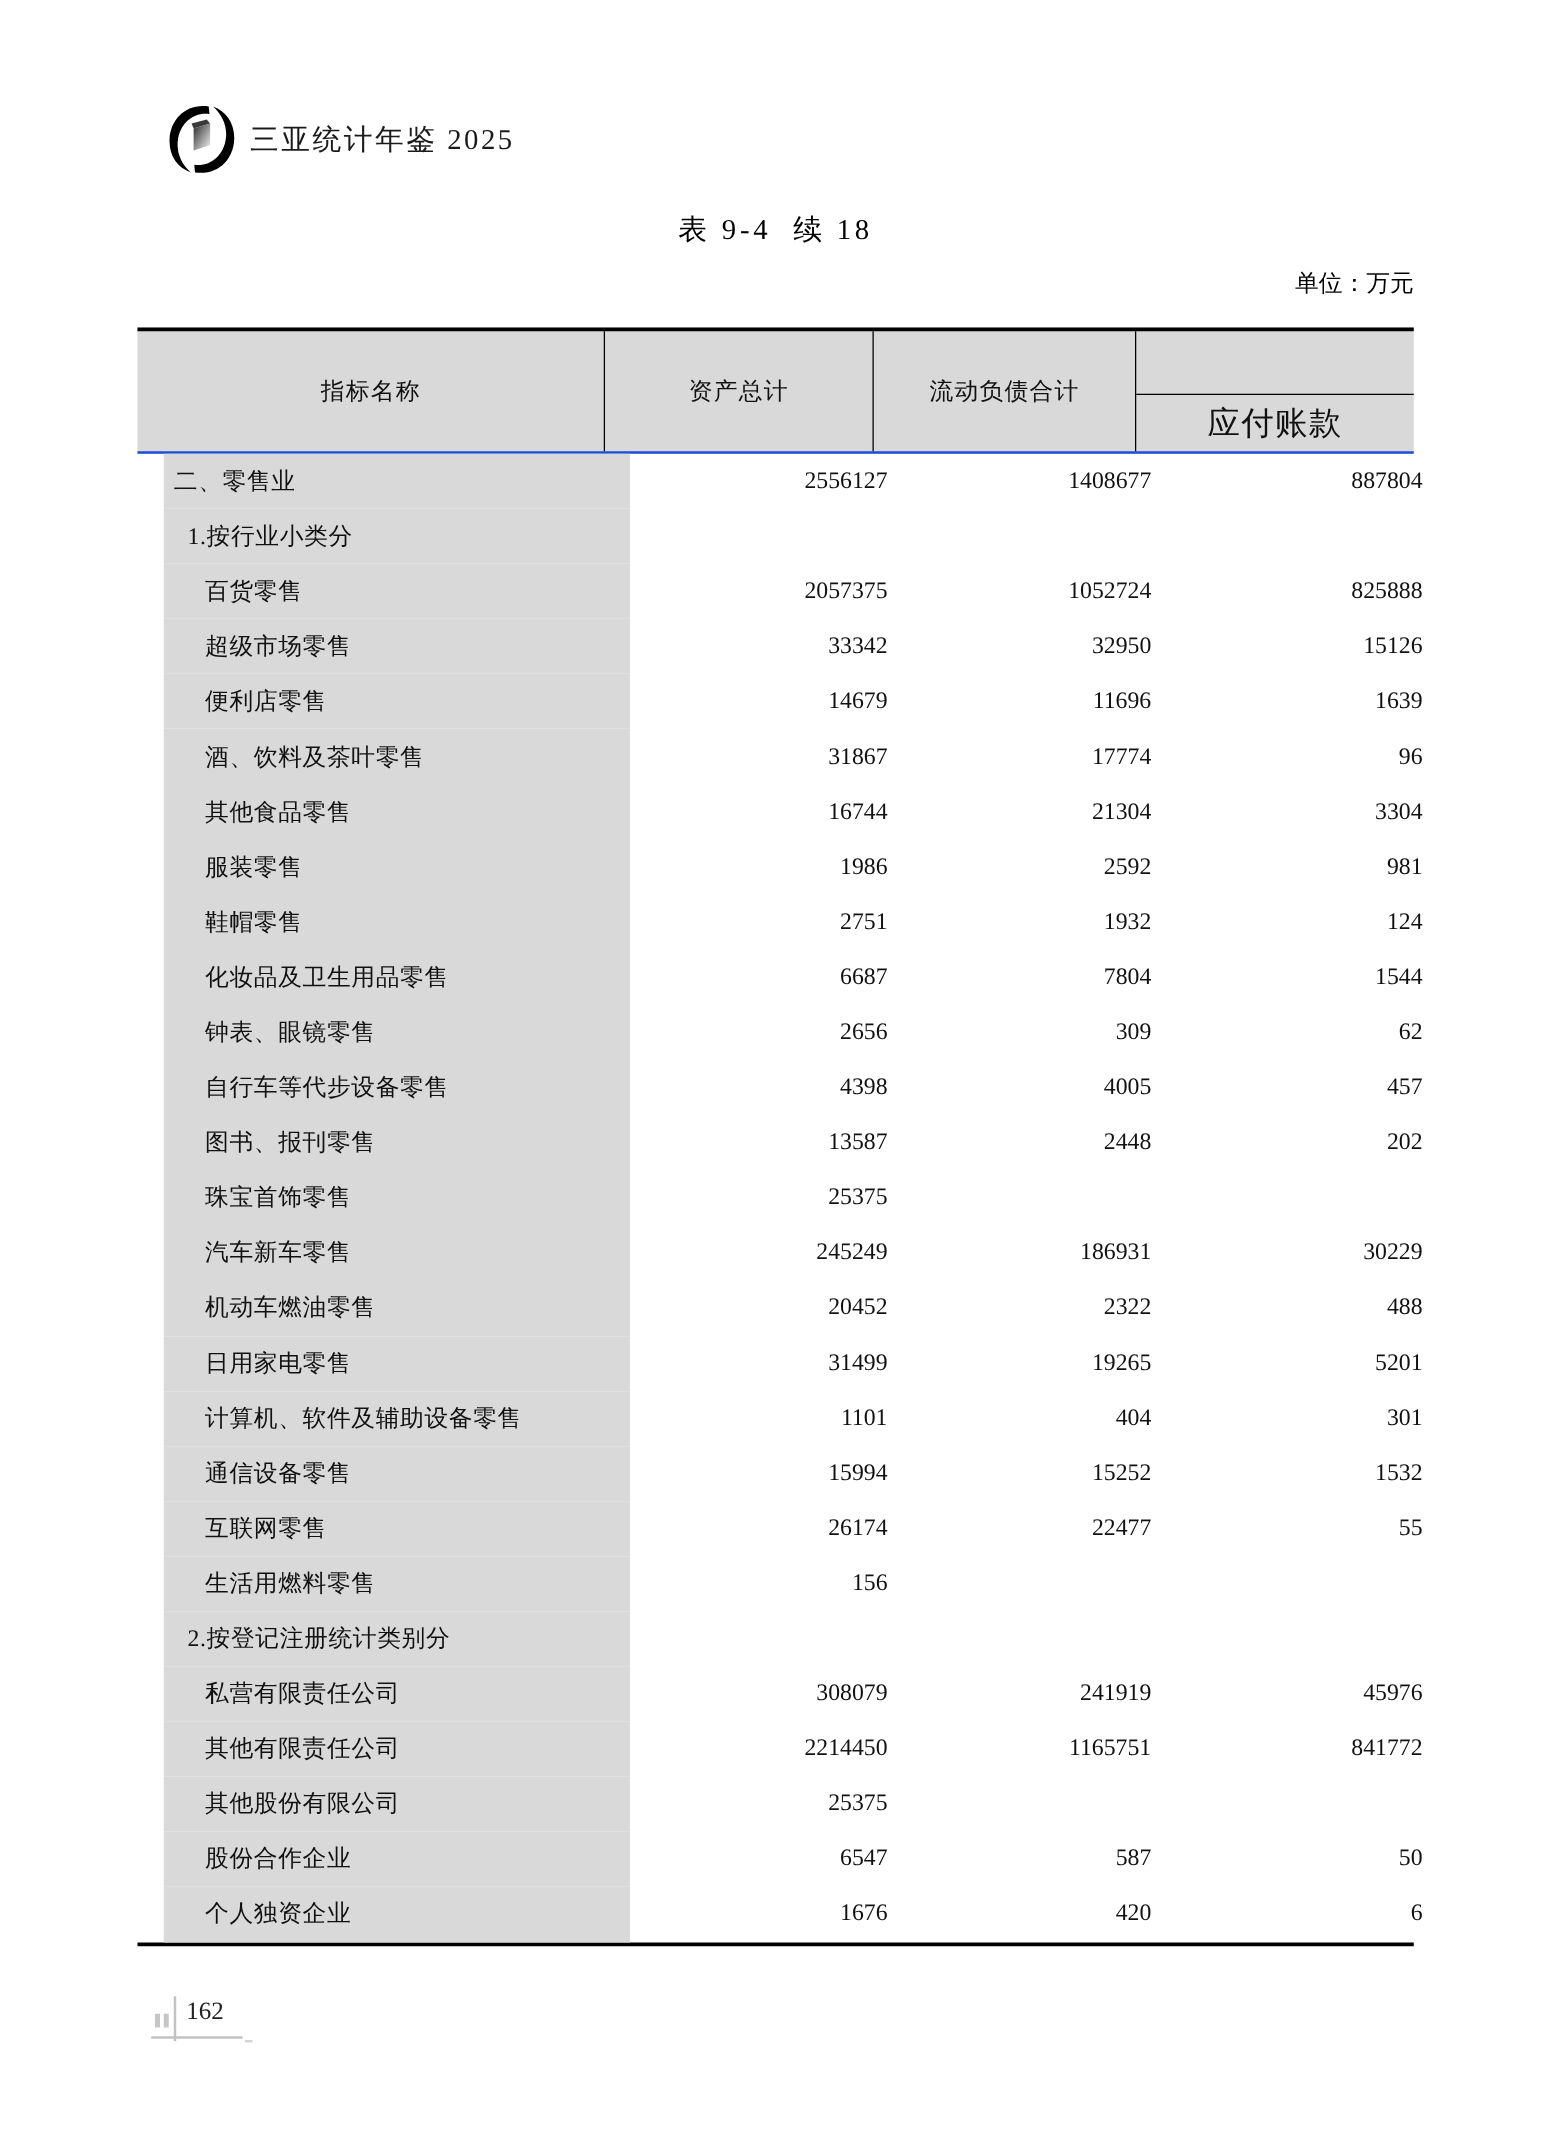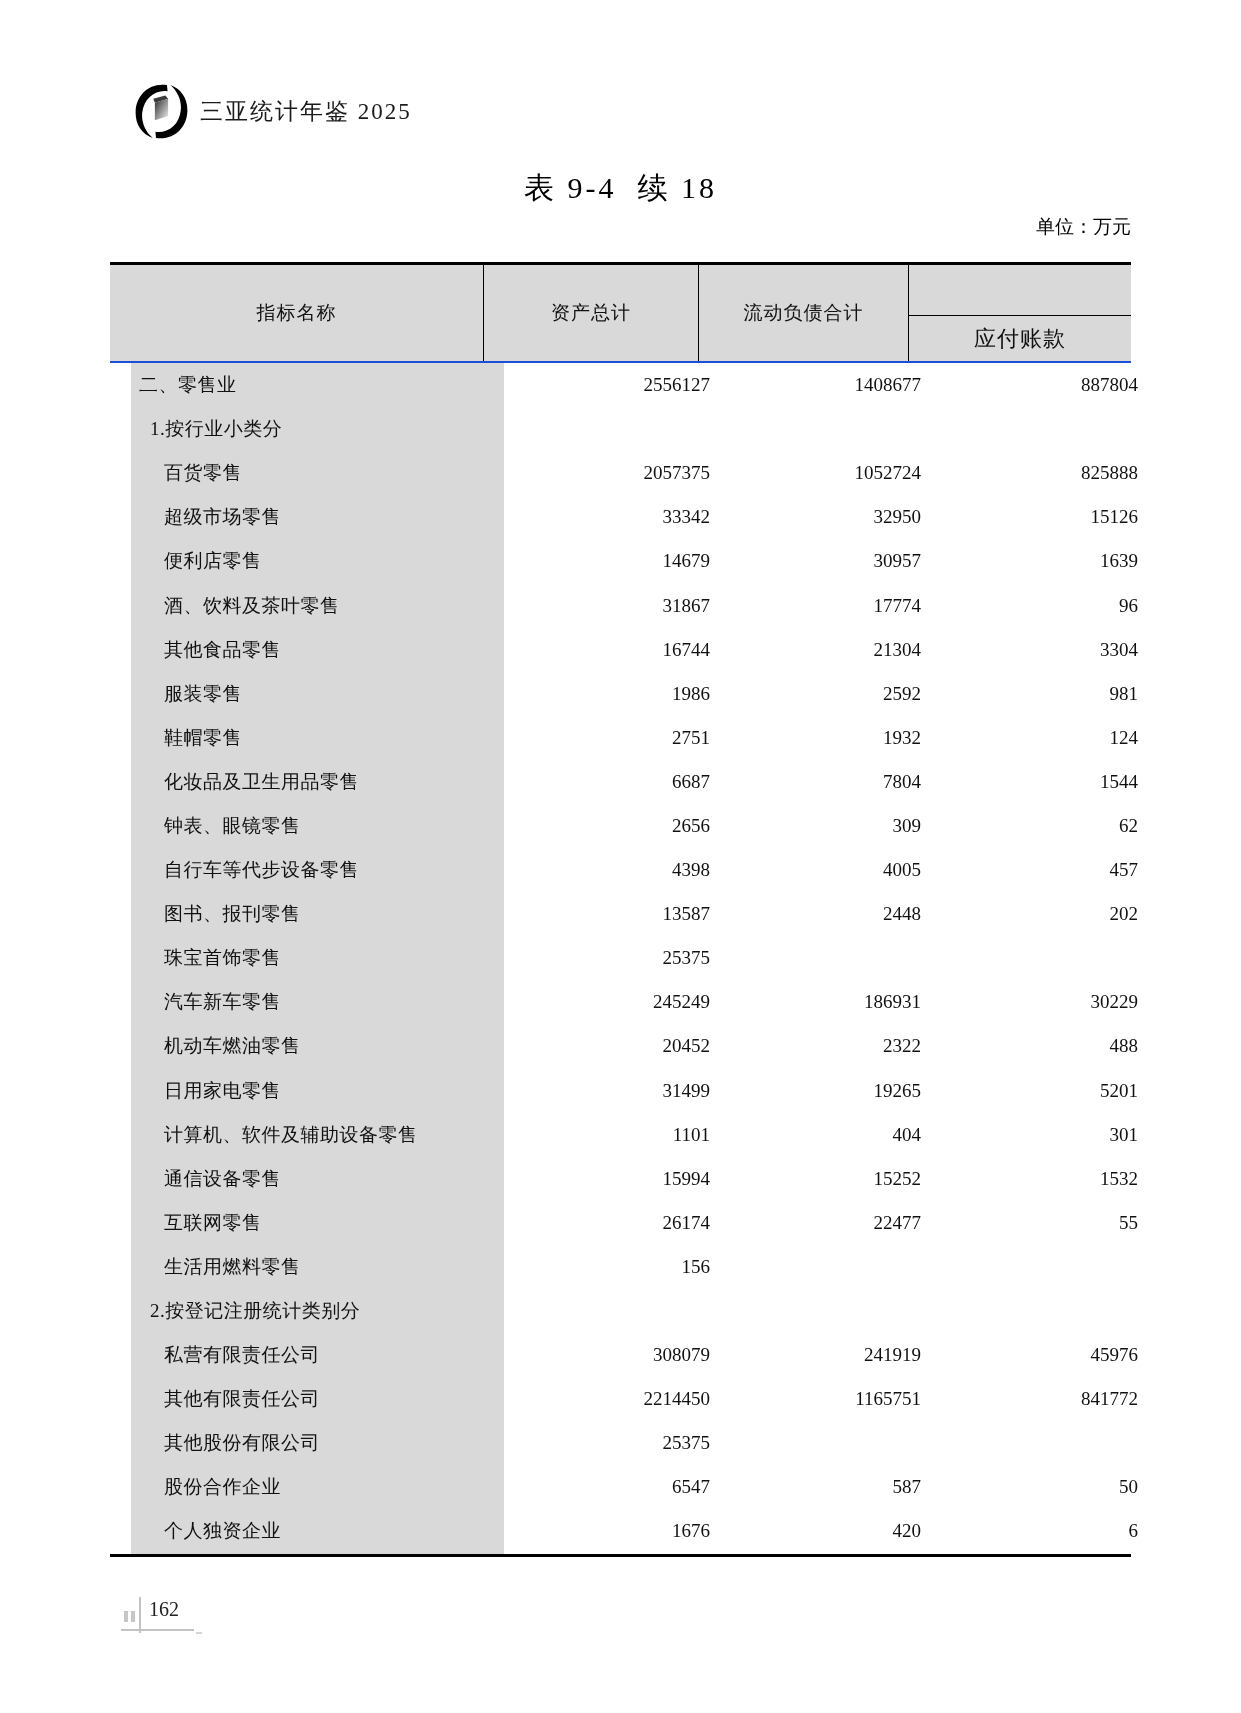--- a/index.html
+++ b/index.html
@@ -13,42 +13,42 @@
   }
 
   
   .brand-wrap { position:absolute; left:133px; top:84px; display:flex; align-items:center; }
   .logo { width:57px; height:55px; margin-right:10px; }
   .brand-text { font-size:23px; letter-spacing:2px; color:#1a1a1a; white-space:pre; }
 
   
   .doc-title {
     position:absolute; left:0; top:168px; width:100%;
-    text-align:center; font-size:30px; letter-spacing:3px; color:#000;
+    text-align:center; font-size:23px; letter-spacing:3px; color:#000;
     white-space:pre;
   }
   .unit-label {
     position:absolute; right:110px; top:214px;
     font-size:19px; color:#000;
   }
 
   
   .stat-table { position:absolute; left:110px; top:262px; width:1021px; }
 
   .thead {
     display:grid; grid-template-columns:373px 215px 210px 223px;
     height:96px; background:#d9d9d9;
     border-top:3px solid #000; border-bottom:2px solid #1d4ed8;
     box-sizing:content-box;
   }
   .hc { display:flex; align-items:center; justify-content:center; font-size:19px; letter-spacing:1px; }
   .hc2,.hc3,.hc4 { border-left:1px solid #000; }
   .hc4 { display:flex; flex-direction:column; align-items:stretch; justify-content:flex-start; padding:0; }
   .hc4top { height:50px; }
-  .hc4sub { flex:1; border-top:1px solid #000; display:flex; align-items:center; justify-content:center; font-size:22px; letter-spacing:1px; }
+  .hc4sub { flex:1; border-top:1px solid #000; display:flex; align-items:center; justify-content:center; font-size:26px; letter-spacing:1px; }
 
   .tbody { border-bottom:3px solid #000; }
   .trow { display:grid; grid-template-columns:373px 215px 210px 223px; height:44.1px;padding-left:21px; }
   .cell { display:flex; align-items:center; font-size:19px; }
   .cell.c1 { background:#d9d9d9; letter-spacing:0.5px; }
   .ind0 { padding-left:8px; }
   .ind1 { padding-left:19px; }
   .ind2 { padding-left:33px; }
   .num { justify-content:flex-end; font-size:19px; }
   .num.c2 { padding-right:9px; }
@@ -117,21 +117,21 @@
       </div>
       <div class="trow">
         <div class="cell c1 ind2">超级市场零售</div>
         <div class="cell num c2">33342</div>
         <div class="cell num c3">32950</div>
         <div class="cell num c4">15126</div>
       </div>
       <div class="trow">
         <div class="cell c1 ind2">便利店零售</div>
         <div class="cell num c2">14679</div>
-        <div class="cell num c3">30957</div>
+        <div class="cell num c3">11696</div>
         <div class="cell num c4">1639</div>
       </div>
       <div class="trow">
         <div class="cell c1 ind2">酒、饮料及茶叶零售</div>
         <div class="cell num c2">31867</div>
         <div class="cell num c3">17774</div>
         <div class="cell num c4">96</div>
       </div>
       <div class="trow">
         <div class="cell c1 ind2">其他食品零售</div>

